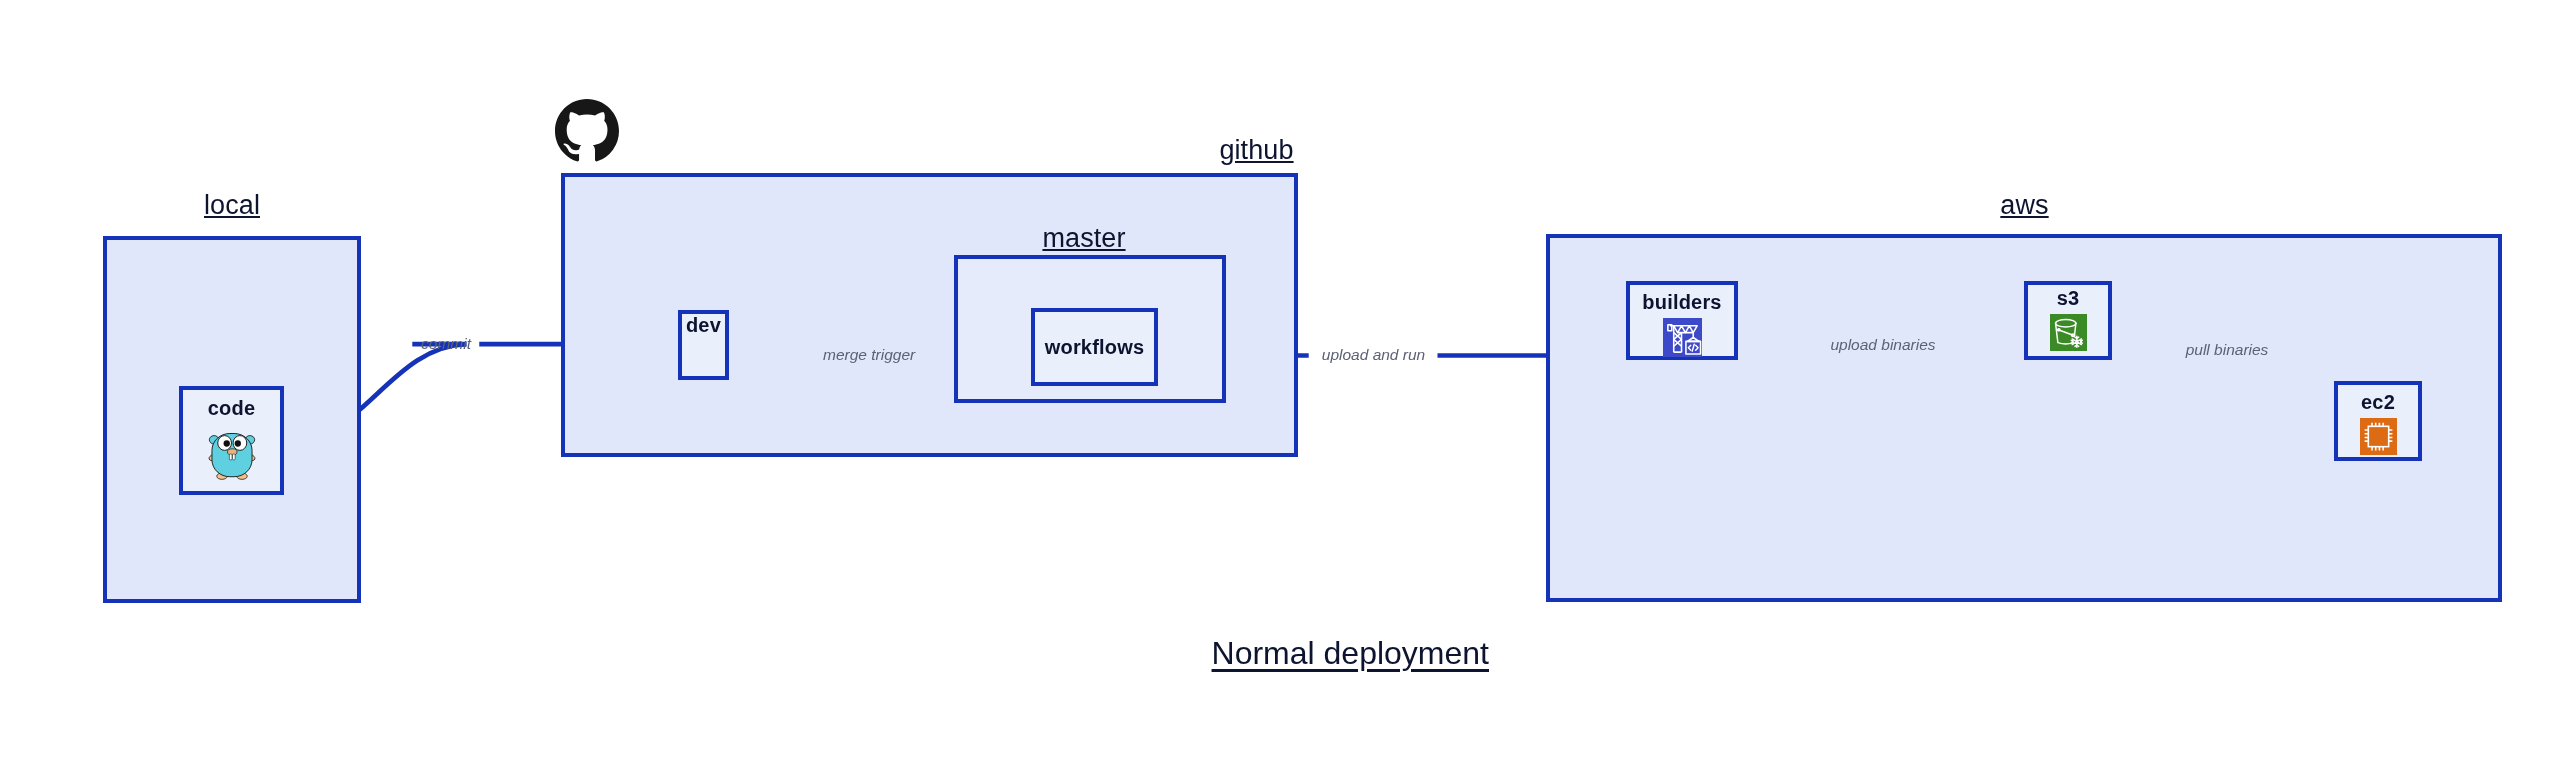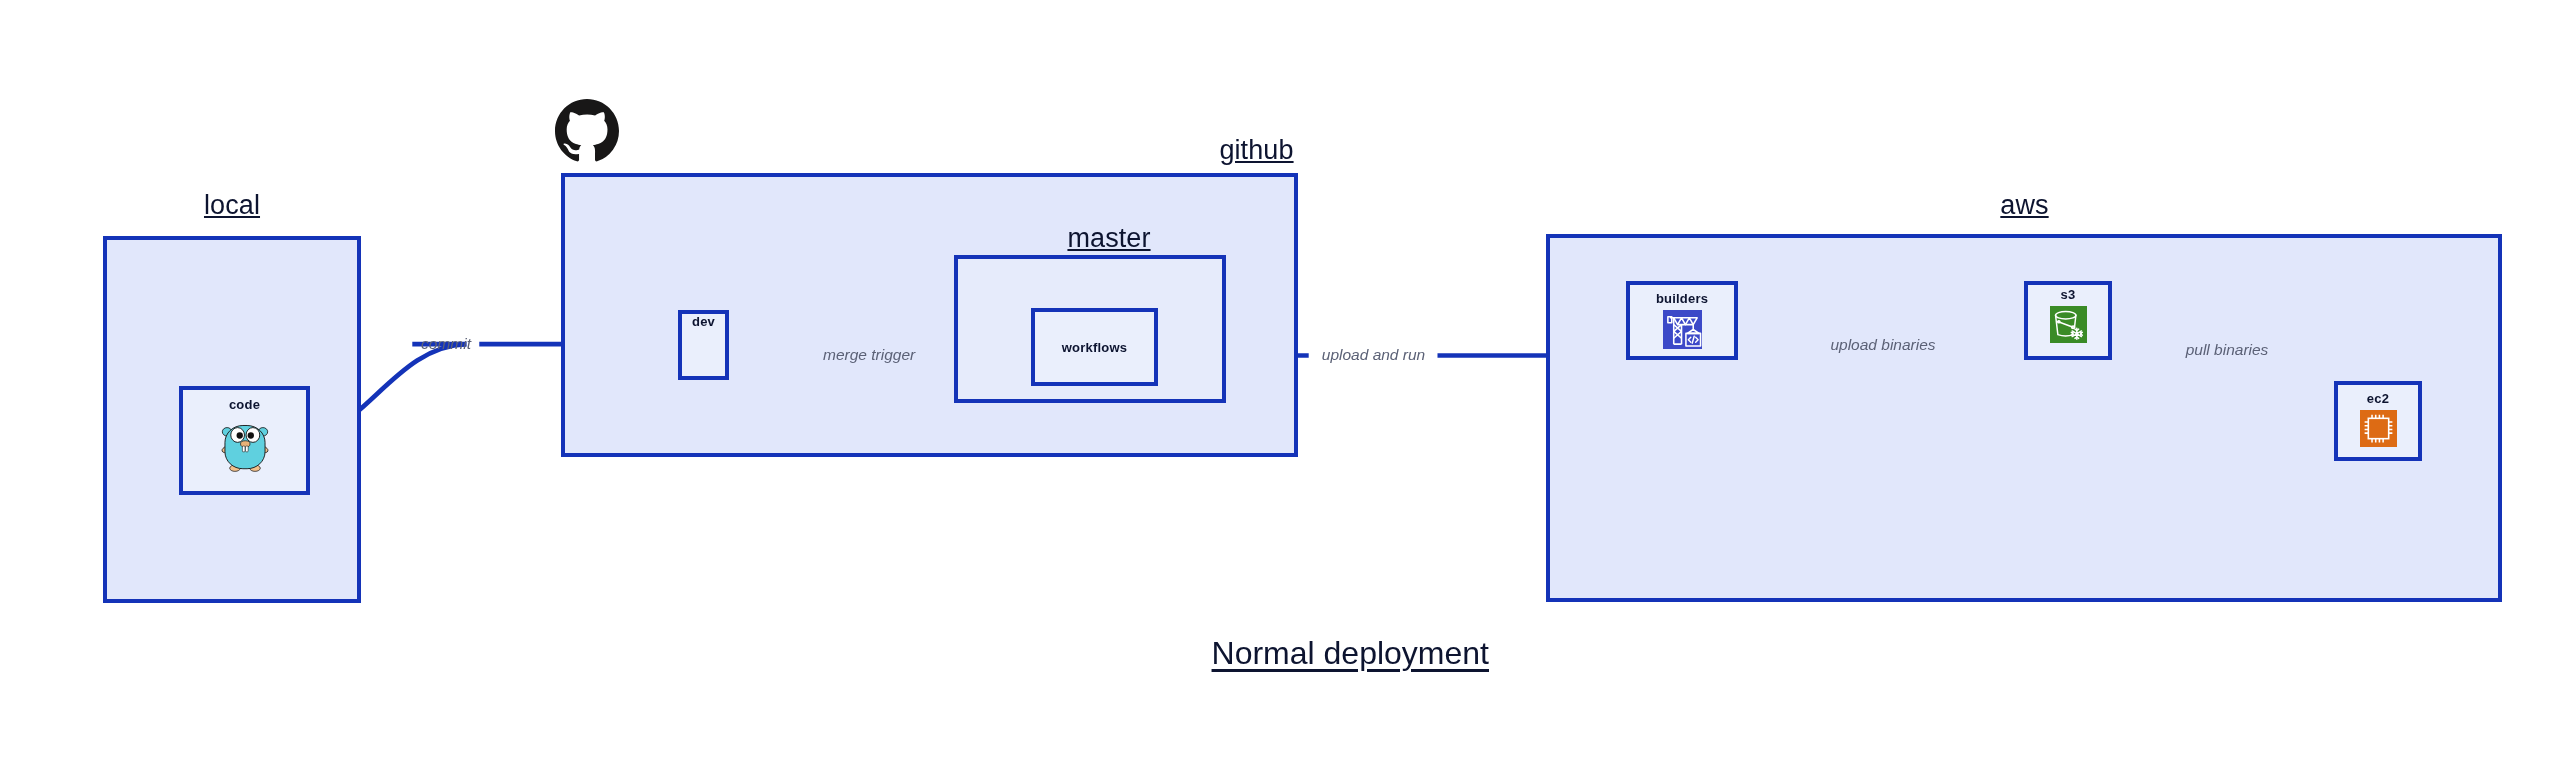--- a/index.html
+++ b/index.html
@@ -47,21 +47,21 @@
 
   
   .node {
     border: 4.1px solid #1433b8;
     background: #eaeffc;
     display: flex;
     flex-direction: column;
     align-items: center;
   }
   .node-label {
-    font-size: 13px;
+    font-size: 20px;
     font-weight: bold;
     color: #0d1430;
     white-space: nowrap;
     letter-spacing: 0.2px;
   }
   .node-icon {
     display: flex;
     align-items: center;
     justify-content: center;
   }
@@ -136,21 +136,21 @@
     <g>
       <path d="M 4078,668 C 4170,670 4215,690 4230,710" fill="none" stroke="#1433b8" stroke-width="9"></path>
       <path d="M 4325,708 C 4400,760 4470,800 4522,808" fill="none" stroke="#1433b8" stroke-width="9" marker-end="url(#arrowhead)"></path>
     </g>
   </svg>
 
   <div class="group-label abs" style="left:103px; top:190px; width:258px;">local</div>
 
   <div class="group abs" style="left:103px; top:236px; width:258px; height:367px;">
 
-    <div class="node abs" style="left:72px; top:146px; width:131px; height:109px; padding-top:7.2px;">
+    <div class="node abs" style="left:72px; top:146px; width:105px; height:109px; padding-top:7.2px;">
       <div class="node-label">code</div>
       <div class="node-icon" style="margin-top:4.1px;">
         <svg width="58" height="58" viewBox="0 0 110 110" xmlns="http://www.w3.org/2000/svg">
 
           <ellipse cx="22" cy="63" rx="11" ry="6" fill="#f3c08b" stroke="#1a1a1a" stroke-width="1.4" transform="rotate(-18 22 63)"></ellipse>
           <ellipse cx="88" cy="63" rx="11" ry="6" fill="#f3c08b" stroke="#1a1a1a" stroke-width="1.4" transform="rotate(18 88 63)"></ellipse>
 
           <ellipse cx="36" cy="99" rx="10" ry="6" fill="#f3c08b" stroke="#1a1a1a" stroke-width="1.4"></ellipse>
           <ellipse cx="74" cy="99" rx="10" ry="6" fill="#f3c08b" stroke="#1a1a1a" stroke-width="1.4"></ellipse>
 
@@ -180,21 +180,21 @@
   </div>
 
   <div class="group-label abs" style="left:1174px; top:135px; width:165px; text-align:center;">github</div>
 
   <div class="group abs" style="left:561px; top:173px; width:737px; height:284px;">
 
     <div class="node abs" style="left:73px; top:133px; width:51px; height:70px; justify-content:flex-start;margin-left:40px;">
       <div class="node-label">dev</div>
     </div>
 
-    <div class="group-label abs" style="left:410px; top:46px; width:268px; text-align:center;">master</div>
+    <div class="group-label abs" style="left:385px; top:46px; width:268px; text-align:center;">master</div>
 
     <div class="subgroup abs" style="left:389px; top:78px; width:272px; height:148px;">
 
       <div class="node abs" style="left:73px; top:49px; width:127px; height:78px; justify-content:center;">
         <div class="node-label">workflows</div>
       </div>
     </div>
   </div>
 
   <div class="group-label abs" style="left:1906px; top:190px; width:237px; text-align:center;">aws</div>

